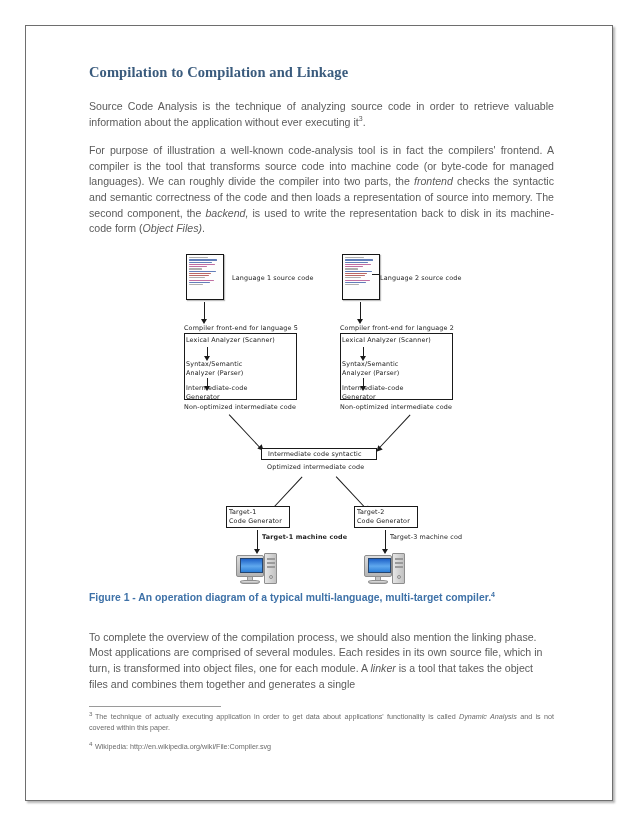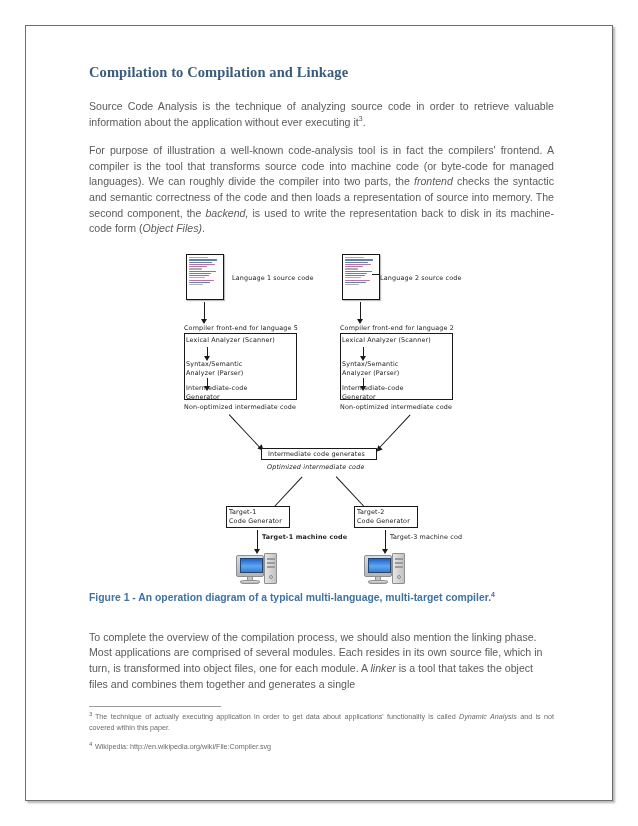--- a/index.html
+++ b/index.html
@@ -293,23 +293,23 @@
         <span class="dg-box-text" style="left:158px; top:134px;">Intermediate-code</span>
         <span class="dg-box-text" style="left:158px; top:143px;">Generator</span>
 
         <span class="dg-label" style="left:0px; top:153px;">Non-optimized intermediate code</span>
         <span class="dg-label" style="left:156px; top:153px;">Non-optimized intermediate code</span>
 
         <div class="d-arrow" style="left:45px; top:164px; width:45px; transform: rotate(47deg);"></div>
         <div class="d-arrow" style="left:226px; top:164px; width:45px; transform: rotate(133deg);"></div>
 
         <div class="dg-box thick" style="left:77px; top:198px; width:116px; height:12px;"></div>
-        <span class="dg-box-text" style="left:84px; top:200px;">Intermediate code generates</span>
-
-        <span class="dg-label" style="left:83px; top:213px;font-style:italic;">Optimized intermediate code</span>
+        <span class="dg-box-text" style="left:84px; top:200px;">Intermediate code syntactic</span>
+
+        <span class="dg-label" style="left:83px; top:213px;">Optimized intermediate code</span>
 
         <div class="d-arrow" style="left:118px; top:226px; width:44px; transform: rotate(133deg);"></div>
         <div class="d-arrow" style="left:152px; top:226px; width:44px; transform: rotate(47deg);"></div>
 
         <div class="dg-box thick" style="left:42px; top:256px; width:64px; height:22px;"></div>
         <span class="dg-box-text" style="left:45px; top:258px;">Target-1</span>
         <span class="dg-box-text" style="left:45px; top:267px;">Code Generator</span>
 
         <div class="dg-box thick" style="left:170px; top:256px; width:64px; height:22px;"></div>
         <span class="dg-box-text" style="left:173px; top:258px;">Target-2</span>

